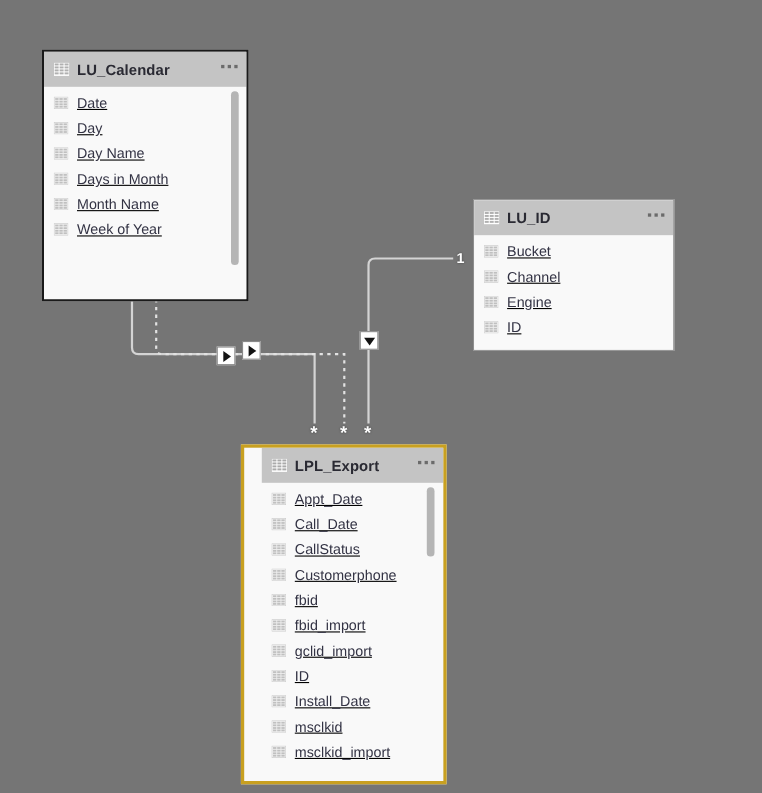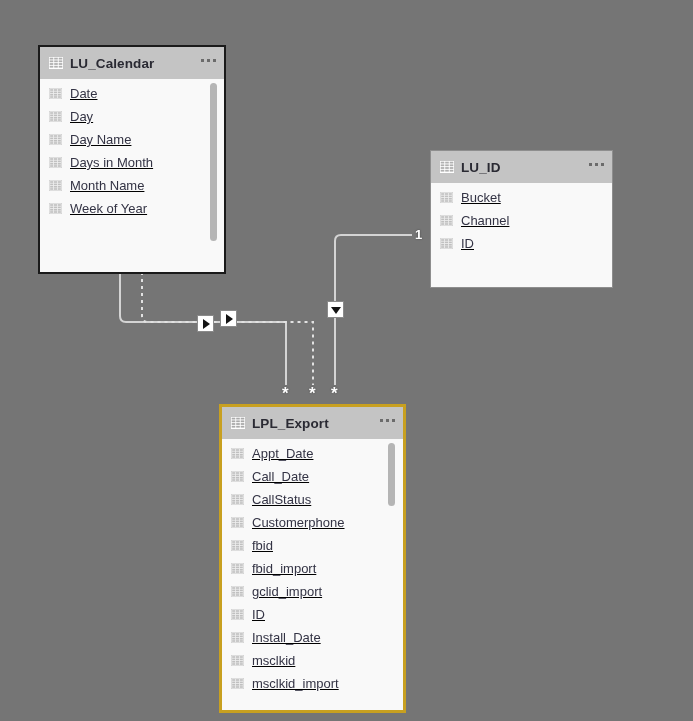--- a/index.html
+++ b/index.html
@@ -356,21 +356,21 @@
               <rect x="8.8" y="8.2" width="3" height="1.6"></rect>
           </g>
         </svg>
         <span class="fld-label">Week of Year</span>
       </div>
 
       <div class="sbar" style="right:7px; top:4px; height:158px;"></div>
     </div>
   </div>
 
-  <div class="tbl plain" style="left:430px; top:150px; width:183px; height:138px;">
+  <div class="tbl plain" style="left:430px; top:181px; width:183px; height:138px;">
     <div class="tbl-head">
       <svg class="gicon gicon-hdr" viewBox="0 0 14 12">
         <rect x="0" y="0" width="14" height="12" fill="#ffffff"></rect>
         <g fill="#b0b0b0">
           <rect x="0.7" y="0.7" width="3.6" height="1.8"></rect>
           <rect x="5.2" y="0.7" width="3.6" height="1.8"></rect>
           <rect x="9.7" y="0.7" width="3.6" height="1.8"></rect>
           <rect x="0.7" y="3.4" width="3.6" height="1.8"></rect>
           <rect x="5.2" y="3.4" width="3.6" height="1.8"></rect>
           <rect x="9.7" y="3.4" width="3.6" height="1.8"></rect>
@@ -426,20 +426,40 @@
               <rect x="5" y="6" width="3" height="1.6"></rect>
               <rect x="8.8" y="6" width="3" height="1.6"></rect>
             <rect x="1.2" y="8.2" width="3" height="1.6"></rect>
               <rect x="5" y="8.2" width="3" height="1.6"></rect>
               <rect x="8.8" y="8.2" width="3" height="1.6"></rect>
           </g>
         </svg>
         <span class="fld-label">Channel</span>
       </div>
 
+      <div class="fld">
+        <svg class="gicon" viewBox="0 0 13 11">
+          <rect x="0" y="0" width="13" height="11" fill="#efefef" stroke="#c6c6c6" stroke-width="0.8"></rect>
+          <g fill="#c0c0c0">
+            <rect x="1.2" y="1.2" width="3" height="1.6"></rect>
+              <rect x="5" y="1.2" width="3" height="1.6"></rect>
+              <rect x="8.8" y="1.2" width="3" height="1.6"></rect>
+            <rect x="1.2" y="3.6" width="3" height="1.6"></rect>
+              <rect x="5" y="3.6" width="3" height="1.6"></rect>
+              <rect x="8.8" y="3.6" width="3" height="1.6"></rect>
+            <rect x="1.2" y="6" width="3" height="1.6"></rect>
+              <rect x="5" y="6" width="3" height="1.6"></rect>
+              <rect x="8.8" y="6" width="3" height="1.6"></rect>
+            <rect x="1.2" y="8.2" width="3" height="1.6"></rect>
+              <rect x="5" y="8.2" width="3" height="1.6"></rect>
+              <rect x="8.8" y="8.2" width="3" height="1.6"></rect>
+          </g>
+        </svg>
+        <span class="fld-label">Engine</span>
+      </div>
 
       <div class="fld">
         <svg class="gicon" viewBox="0 0 13 11">
           <rect x="0" y="0" width="13" height="11" fill="#efefef" stroke="#c6c6c6" stroke-width="0.8"></rect>
           <g fill="#c0c0c0">
             <rect x="1.2" y="1.2" width="3" height="1.6"></rect>
               <rect x="5" y="1.2" width="3" height="1.6"></rect>
               <rect x="8.8" y="1.2" width="3" height="1.6"></rect>
             <rect x="1.2" y="3.6" width="3" height="1.6"></rect>
               <rect x="5" y="3.6" width="3" height="1.6"></rect>
@@ -451,21 +471,21 @@
               <rect x="5" y="8.2" width="3" height="1.6"></rect>
               <rect x="8.8" y="8.2" width="3" height="1.6"></rect>
           </g>
         </svg>
         <span class="fld-label">ID</span>
       </div>
 
     </div>
   </div>
 
-  <div class="tbl selected" style="left:219px; top:404px; width:187px; height:309px;">
+  <div class="tbl selected" style="left:219px; top:404px; width:187px; height:309px;padding-left:16px;">
     <div class="tbl-head">
       <svg class="gicon gicon-hdr" viewBox="0 0 14 12">
         <rect x="0" y="0" width="14" height="12" fill="#ffffff"></rect>
         <g fill="#aaaaaa">
           <rect x="0.7" y="0.7" width="3.6" height="1.8"></rect>
           <rect x="5.2" y="0.7" width="3.6" height="1.8"></rect>
           <rect x="9.7" y="0.7" width="3.6" height="1.8"></rect>
           <rect x="0.7" y="3.4" width="3.6" height="1.8"></rect>
           <rect x="5.2" y="3.4" width="3.6" height="1.8"></rect>
           <rect x="9.7" y="3.4" width="3.6" height="1.8"></rect>

